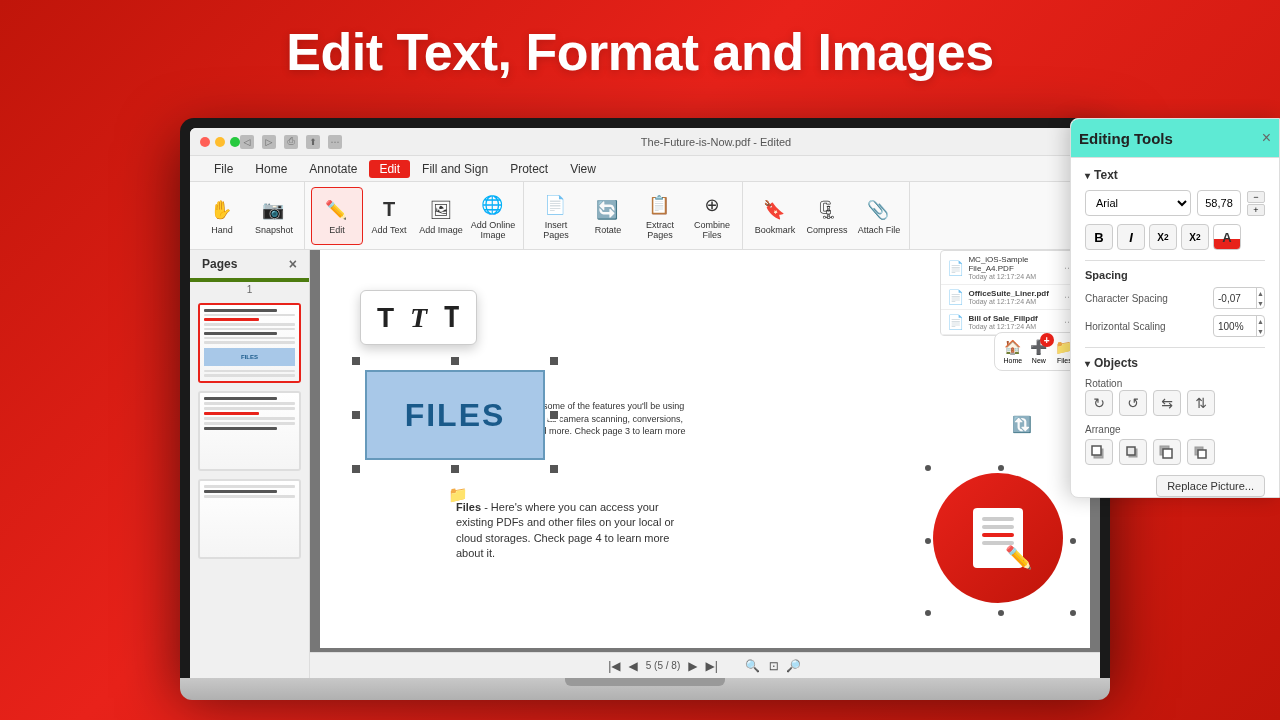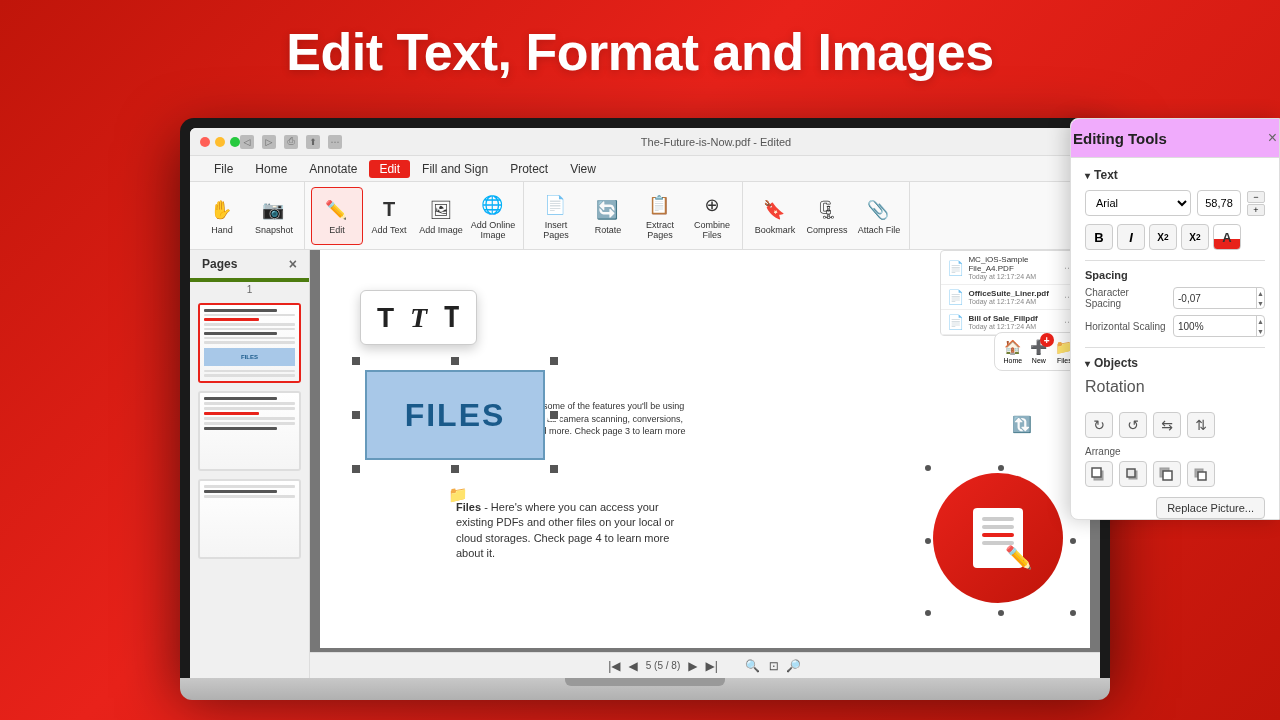--- a/index.html
+++ b/index.html
@@ -372,22 +372,22 @@
       top: 118px;
       width: 210px;
       background: #fff;
       border-radius: 8px 0 0 8px;
       box-shadow: -4px 0 20px rgba(0,0,0,0.2);
       padding: 0;
       z-index: 20;
       border: 1px solid #ddd;
     }
     .editing-panel-header {
-      background: #f0abfc;
-      padding: 10px 2px;
+      background: #5eead4;
+      padding: 10px 8px;
       border-bottom: 1px solid #ddd;
       display: flex;
       justify-content: space-between;
       align-items: center;
       border-radius: 8px 0 0 0;
     }
     .editing-panel-title {
       font-size: 15px;
       font-weight: bold;
       color: #222;
@@ -492,21 +492,21 @@
       justify-content: flex-end;
     }
     .spacing-label { font-size: 10px; color: #555; flex: 1; }
     .spacing-val-wrapper {
       position: relative;
       display: flex;
       align-items: center;
       border: 1px solid #ccc;
       border-radius: 4px;
       height: 22px;
-      width: 92px;
+      width: 52px;
     }
     .spacing-val-text {
       flex: 1;
       font-size: 10px;
       padding: 2px 4px;
       color: #333;
     }
     .spacing-arrows {
       display: flex;
       flex-direction: column;
@@ -967,21 +967,21 @@
           </div>
         </div>
       </div>
     </div>
 
     <hr class="section-divider">
 
     <div class="objects-section">
       <div class="section-label">Objects</div>
 
-      <div style="font-size:16px;color:#555;margin-bottom:16px;">Rotation</div>
+      <div style="font-size:10px;color:#555;margin-bottom:1px;">Rotation</div>
       <div class="rotation-row">
         <div class="rot-btn">↻</div>
         <div class="rot-btn">↺</div>
         <div class="rot-btn">⇆</div>
         <div class="rot-btn">⇅</div>
       </div>
 
       <div style="font-size:10px;color:#555;margin-bottom:4px;">Arrange</div>
       <div class="arrange-row">
         <div class="arrange-btn" title="Bring to Front">

